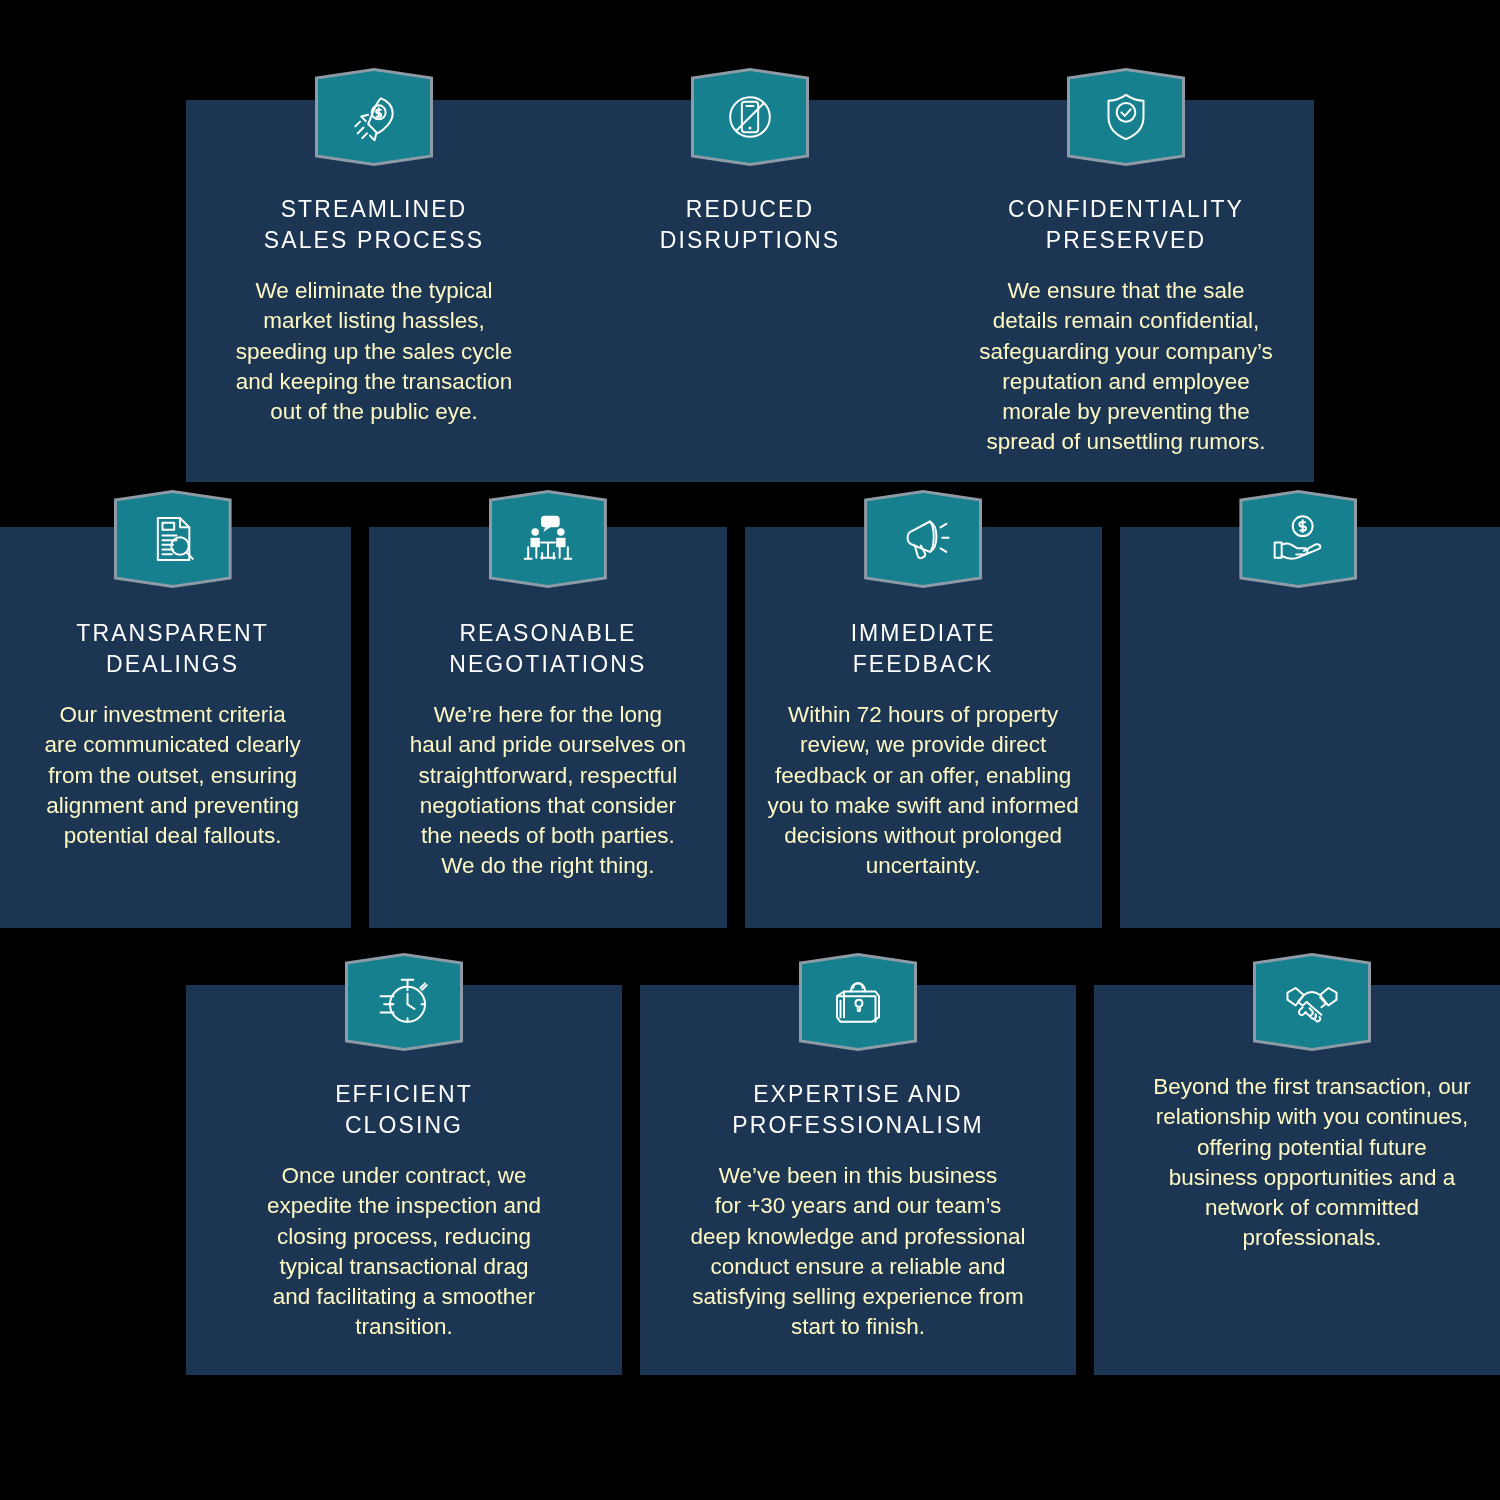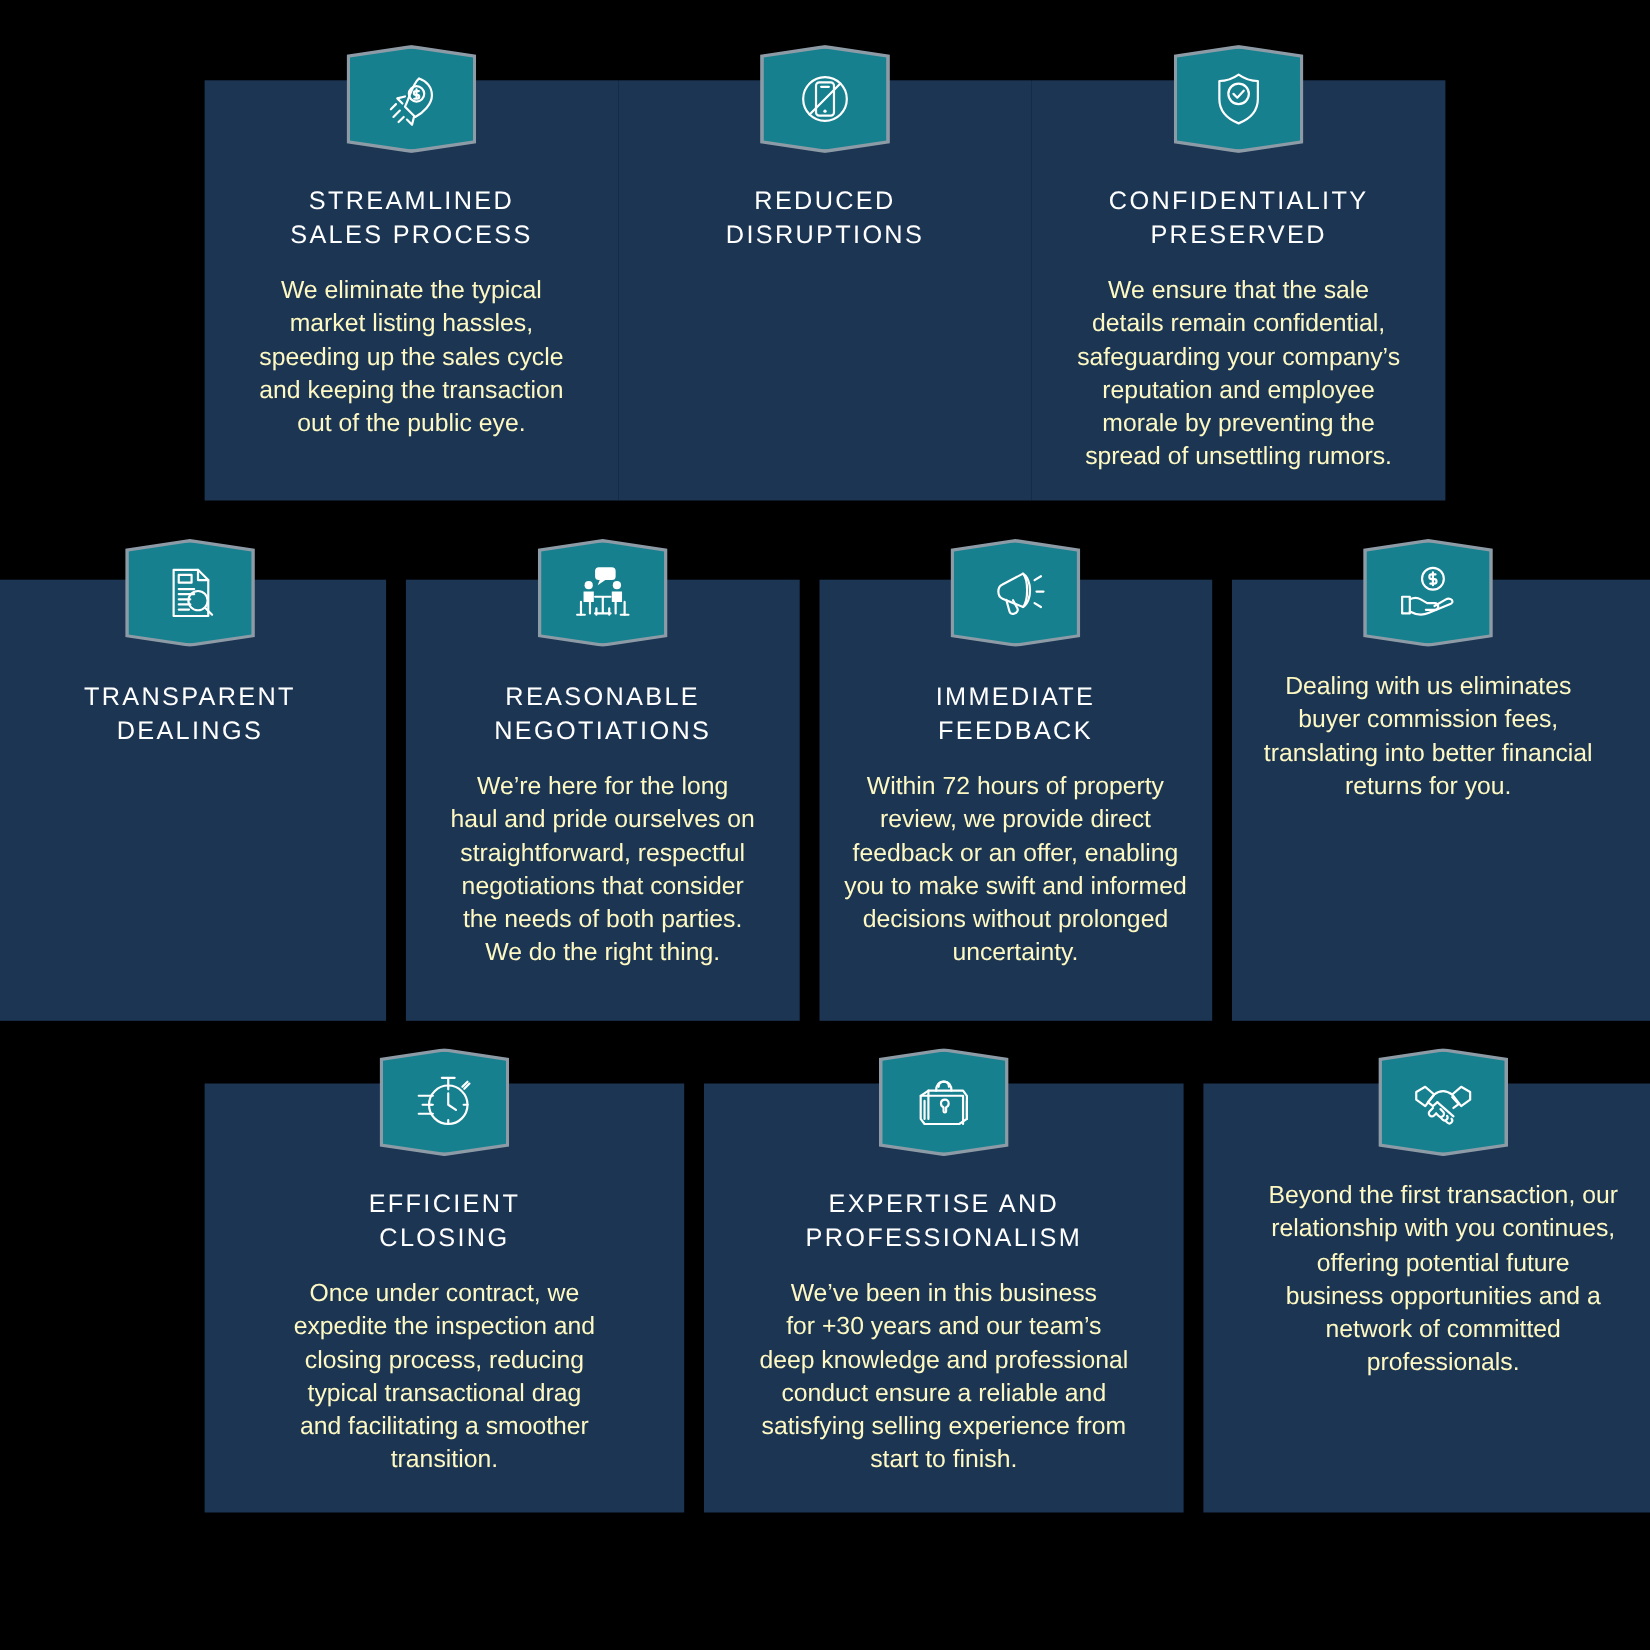--- a/index.html
+++ b/index.html
@@ -7,21 +7,21 @@
   body{
     width:1500px; height:1500px;
     font-family:"Liberation Sans", sans-serif;
     overflow:hidden;
     position:relative;
   }
   .board{ position:relative; width:1500px; height:1500px; background:#000; }
 
   
   .row{ position:absolute; display:flex; }
-  .row1{ left:186px; top:73px; width:1128px; height:382px; }
+  .row1{ left:186px; top:100px; width:1128px; height:382px; }
   .row2{ left:0px;   top:527px; width:1471px; height:401px; gap:18px; }
   .row3{ left:186px; top:985px; width:1344px; height:390px; gap:18px; }
 
   .card{
     position:relative;
     background:#1c3553;
     flex:1 1 0;
     padding:0 26px;
     display:flex;
     flex-direction:column;
@@ -157,20 +157,25 @@
           <path d="M11 6h19l8 8v28H11z"></path>
           <path d="M30 6v8h8"></path>
           <rect x="15" y="10" width="10" height="6"></rect>
           <path d="M15 21h12M15 25h12M15 29h9M15 33h9M15 37h8"></path>
           <circle cx="30" cy="30" r="7.5"></circle>
           <path d="M35.5 35.5L41 41"></path>
         </svg>
       </div>
       <div class="title">TRANSPARENT
 DEALINGS</div>
+      <div class="desc">Our investment criteria
+are communicated clearly
+from the outset, ensuring
+alignment and preventing
+potential deal fallouts.</div>
     </div>
 
     <div class="card">
       <div class="badge">
         <div class="hexborder"></div>
         <div class="hexfill"></div>
         <svg viewBox="0 0 48 48">
           <rect class="fillw" x="18" y="4" width="16" height="10" rx="3"></rect>
           <path class="fillw" d="M22 13l-2 5 6-4z"></path>
           <circle cx="22.5" cy="9" r="1.1" fill="#16808f" stroke="none"></circle>
@@ -222,24 +227,20 @@
         <div class="hexborder"></div>
         <div class="hexfill"></div>
         <svg viewBox="0 0 48 48">
           <circle cx="28" cy="13" r="8.5"></circle>
           <path d="M28 8v10M30 9.6h-3a1.8 1.8 0 000 3.6h2a1.8 1.8 0 010 3.6h-3"></path>
           <rect x="4" y="27" width="6" height="13"></rect>
           <path d="M10 29c3-1.5 6-1.5 8.5 0l5 3h6a2.6 2.6 0 010 5.2h-7"></path>
           <path d="M10 38.5c4.5 2.5 10 3 14.5 1.2L42 32.5c1.8-.8 1.6-3.2-.4-3.8-1.3-.4-2.6-.2-3.8.5l-8.6 5"></path>
         </svg>
       </div>
-      <div class="desc">Dealing with us eliminates
-buyer commission fees,
-translating into better financial
-returns for you.</div>
     </div>
   </div>
 
   <div class="row row3">
 
     <div class="card">
       <div class="badge">
         <div class="hexborder"></div>
         <div class="hexfill"></div>
         <svg viewBox="0 0 48 48">

